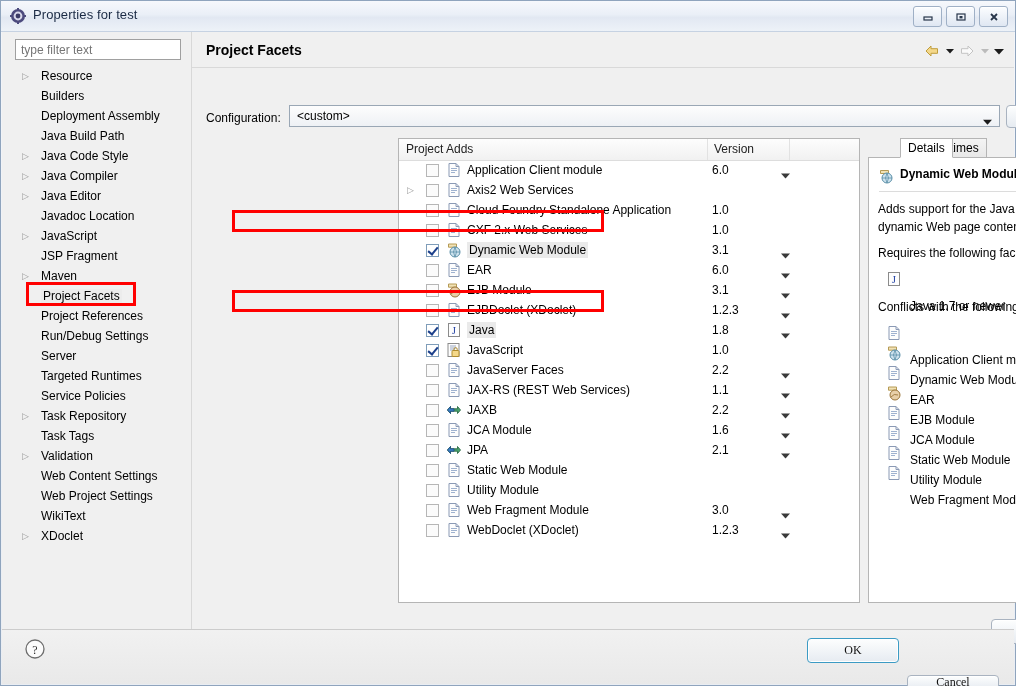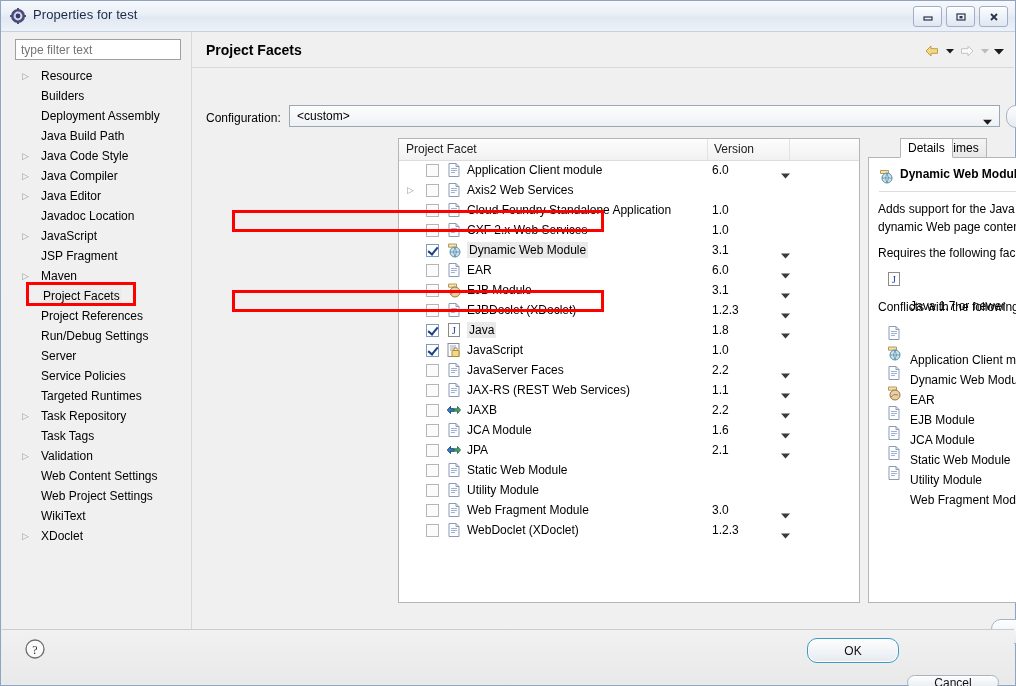--- a/index.html
+++ b/index.html
@@ -91,23 +91,23 @@
   
   .cfg-label{position:absolute;left:14px;top:79px;font-size:12px;}
   .cfg-combo{
     position:absolute;left:97px;top:73px;width:711px;height:22px;
     border:1px solid #9aa7b5;background:linear-gradient(#fdfdfd,#eef1f5);
     box-sizing:border-box;
   }
   .cfg-combo .val{position:absolute;left:7px;top:3px;font-size:12px;}
   .cfg-combo .arr{position:absolute;right:7px;top:8px;}
   .btn{
-    border:1px solid #a9b3c0;border-radius:10px;
+    border:1px solid #a9b3c0;border-radius:4px;
     background:linear-gradient(#fdfefe,#e6ebf1);
-    font-family:Liberation Sans, sans-serif;font-size:12px;color:#111;
+    font-family:Liberation Serif, serif;font-size:12px;color:#111;
     display:flex;align-items:center;justify-content:center;
     box-sizing:border-box;
     box-shadow:inset 0 1px 0 rgba(255,255,255,.85);
   }
   .btn-saveas{position:absolute;left:814px;top:73px;width:91px;height:23px;}
   
   .facet-table{
     position:absolute;left:206px;top:106px;width:462px;height:465px;
     background:#fff;border:1px solid #b5b5b5;box-sizing:border-box;
   }
@@ -236,22 +236,22 @@
         <div class="tree-item"><span class="arrow">▷</span><span>Java Compiler</span></div>
         <div class="tree-item"><span class="arrow">▷</span><span>Java Editor</span></div>
         <div class="tree-item"><span class="arrow"></span><span>Javadoc Location</span></div>
         <div class="tree-item"><span class="arrow">▷</span><span>JavaScript</span></div>
         <div class="tree-item"><span class="arrow"></span><span>JSP Fragment</span></div>
         <div class="tree-item"><span class="arrow">▷</span><span>Maven</span></div>
         <div class="tree-item"><span class="arrow"></span><span style="background: rgb(236, 236, 236); padding: 0px 2px;">Project Facets</span></div>
         <div class="tree-item"><span class="arrow"></span><span>Project References</span></div>
         <div class="tree-item"><span class="arrow"></span><span>Run/Debug Settings</span></div>
         <div class="tree-item"><span class="arrow"></span><span>Server</span></div>
+        <div class="tree-item"><span class="arrow"></span><span>Targeted Runtimes</span></div>
         <div class="tree-item"><span class="arrow"></span><span>Service Policies</span></div>
-        <div class="tree-item"><span class="arrow"></span><span>Targeted Runtimes</span></div>
         <div class="tree-item"><span class="arrow">▷</span><span>Task Repository</span></div>
         <div class="tree-item"><span class="arrow"></span><span>Task Tags</span></div>
         <div class="tree-item"><span class="arrow">▷</span><span>Validation</span></div>
         <div class="tree-item"><span class="arrow"></span><span>Web Content Settings</span></div>
         <div class="tree-item"><span class="arrow"></span><span>Web Project Settings</span></div>
         <div class="tree-item"><span class="arrow"></span><span>WikiText</span></div>
         <div class="tree-item"><span class="arrow">▷</span><span>XDoclet</span></div>
       </div>
   </div>
 
@@ -294,21 +294,21 @@
         <svg width="9" height="6" viewBox="0 0 9 6">
             <path d="M0 0.8 L9 0.8 L4.5 5.8 Z" fill="#1c1c1c"></path>
           </svg>
       </span>
     </div>
     <div class="btn btn-saveas">Save As...</div>
 
     <div class="facet-table">
       <div class="fh">
         <div class="fh-c1">
-            <span>Project Facet</span>
+            <span>Project Adds</span>
           </div>
         <div class="fh-c2">
             <span>Version</span>
           </div>
         <div class="fh-c3"></div>
       </div>
       <div class="frows" id="frows">
           <div class="frow">
             <span class="tw"></span>
             <span class="cb"></span>

